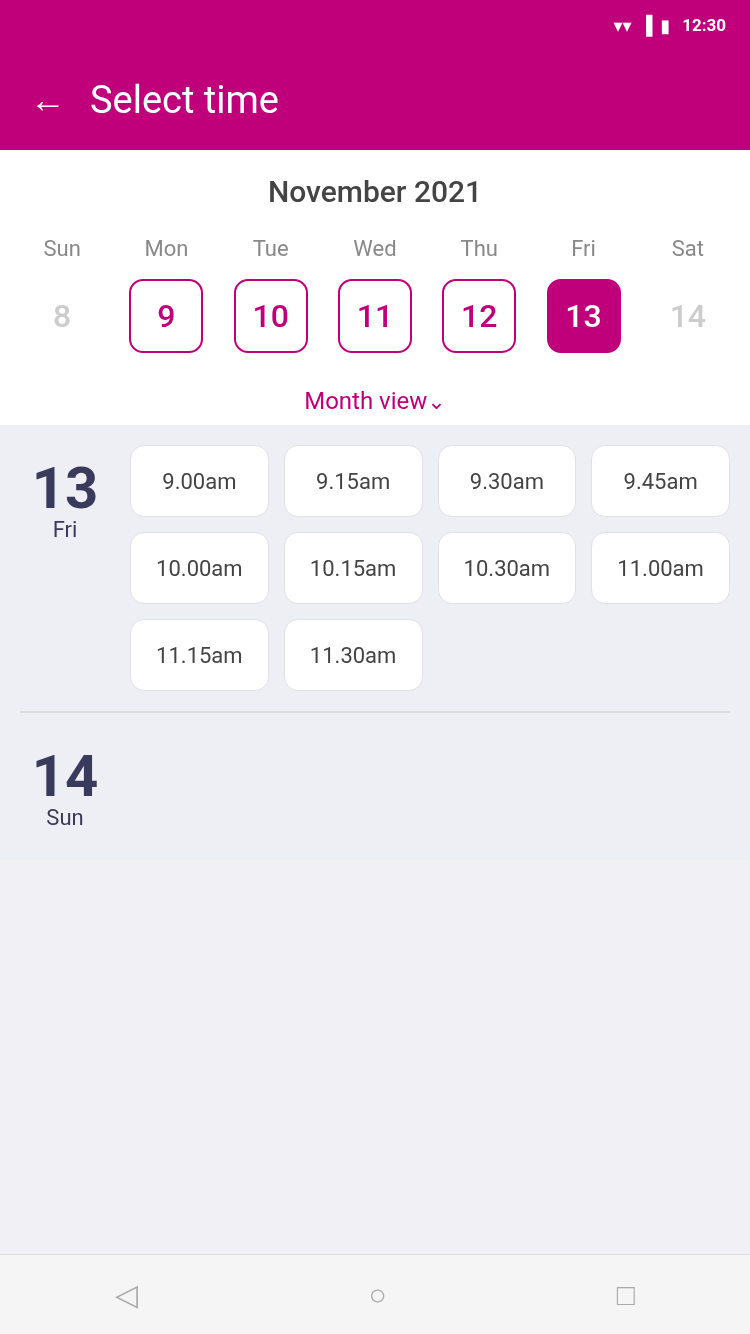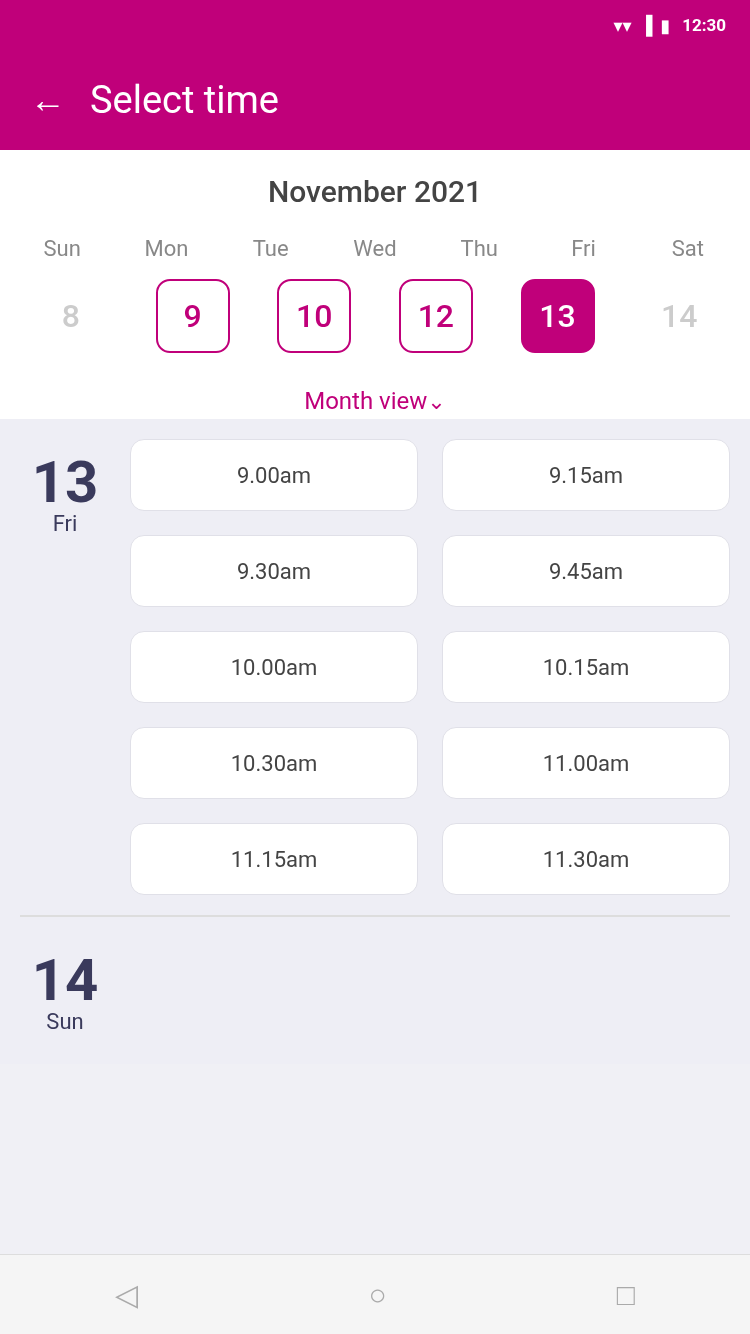--- a/index.html
+++ b/index.html
@@ -117,21 +117,21 @@
       color: white;
       background: #c0007a;
       border: 2px solid #c0007a;
     }
 
     
     .month-view-toggle {
       display: flex;
       align-items: center;
       justify-content: center;
-      padding: 10px 0 4px 0;
+      padding: 10px 0 10px 0;
       cursor: pointer;
     }
     .month-view-label {
       color: #c0007a;
       font-size: 24px;
     }
     .chevron-down {
       color: #c0007a;
       font-size: 22px;
     }
@@ -160,22 +160,22 @@
       color: #3a3a5c;
       line-height: 1;
     }
     .day-name-small {
       font-size: 22px;
       color: #3a3a5c;
     }
     .slots-grid {
       flex: 1;
       display: grid;
-      grid-template-columns: repeat(2, 1fr);
-      gap: 24px;
+      grid-template-columns: repeat(4, 1fr);
+      gap: 15px;
     }
     .time-slot {
       background: white;
       border-radius: 14px;
       height: 72px;
       display: flex;
       align-items: center;
       justify-content: center;
       font-size: 22px;
       color: #444;
@@ -266,20 +266,23 @@
 
     <div class="days-row">
       <div class="day-cell">
         <div class="day-number inactive">8</div>
       </div>
       <div class="day-cell">
         <div class="day-number available">9</div>
       </div>
       <div class="day-cell">
         <div class="day-number available">10</div>
+      </div>
+      <div class="day-cell">
+        <div class="day-number available">11</div>
       </div>
       <div class="day-cell">
         <div class="day-number available">12</div>
       </div>
       <div class="day-cell">
         <div class="day-number selected">13</div>
       </div>
       <div class="day-cell">
         <div class="day-number inactive">14</div>
       </div>

